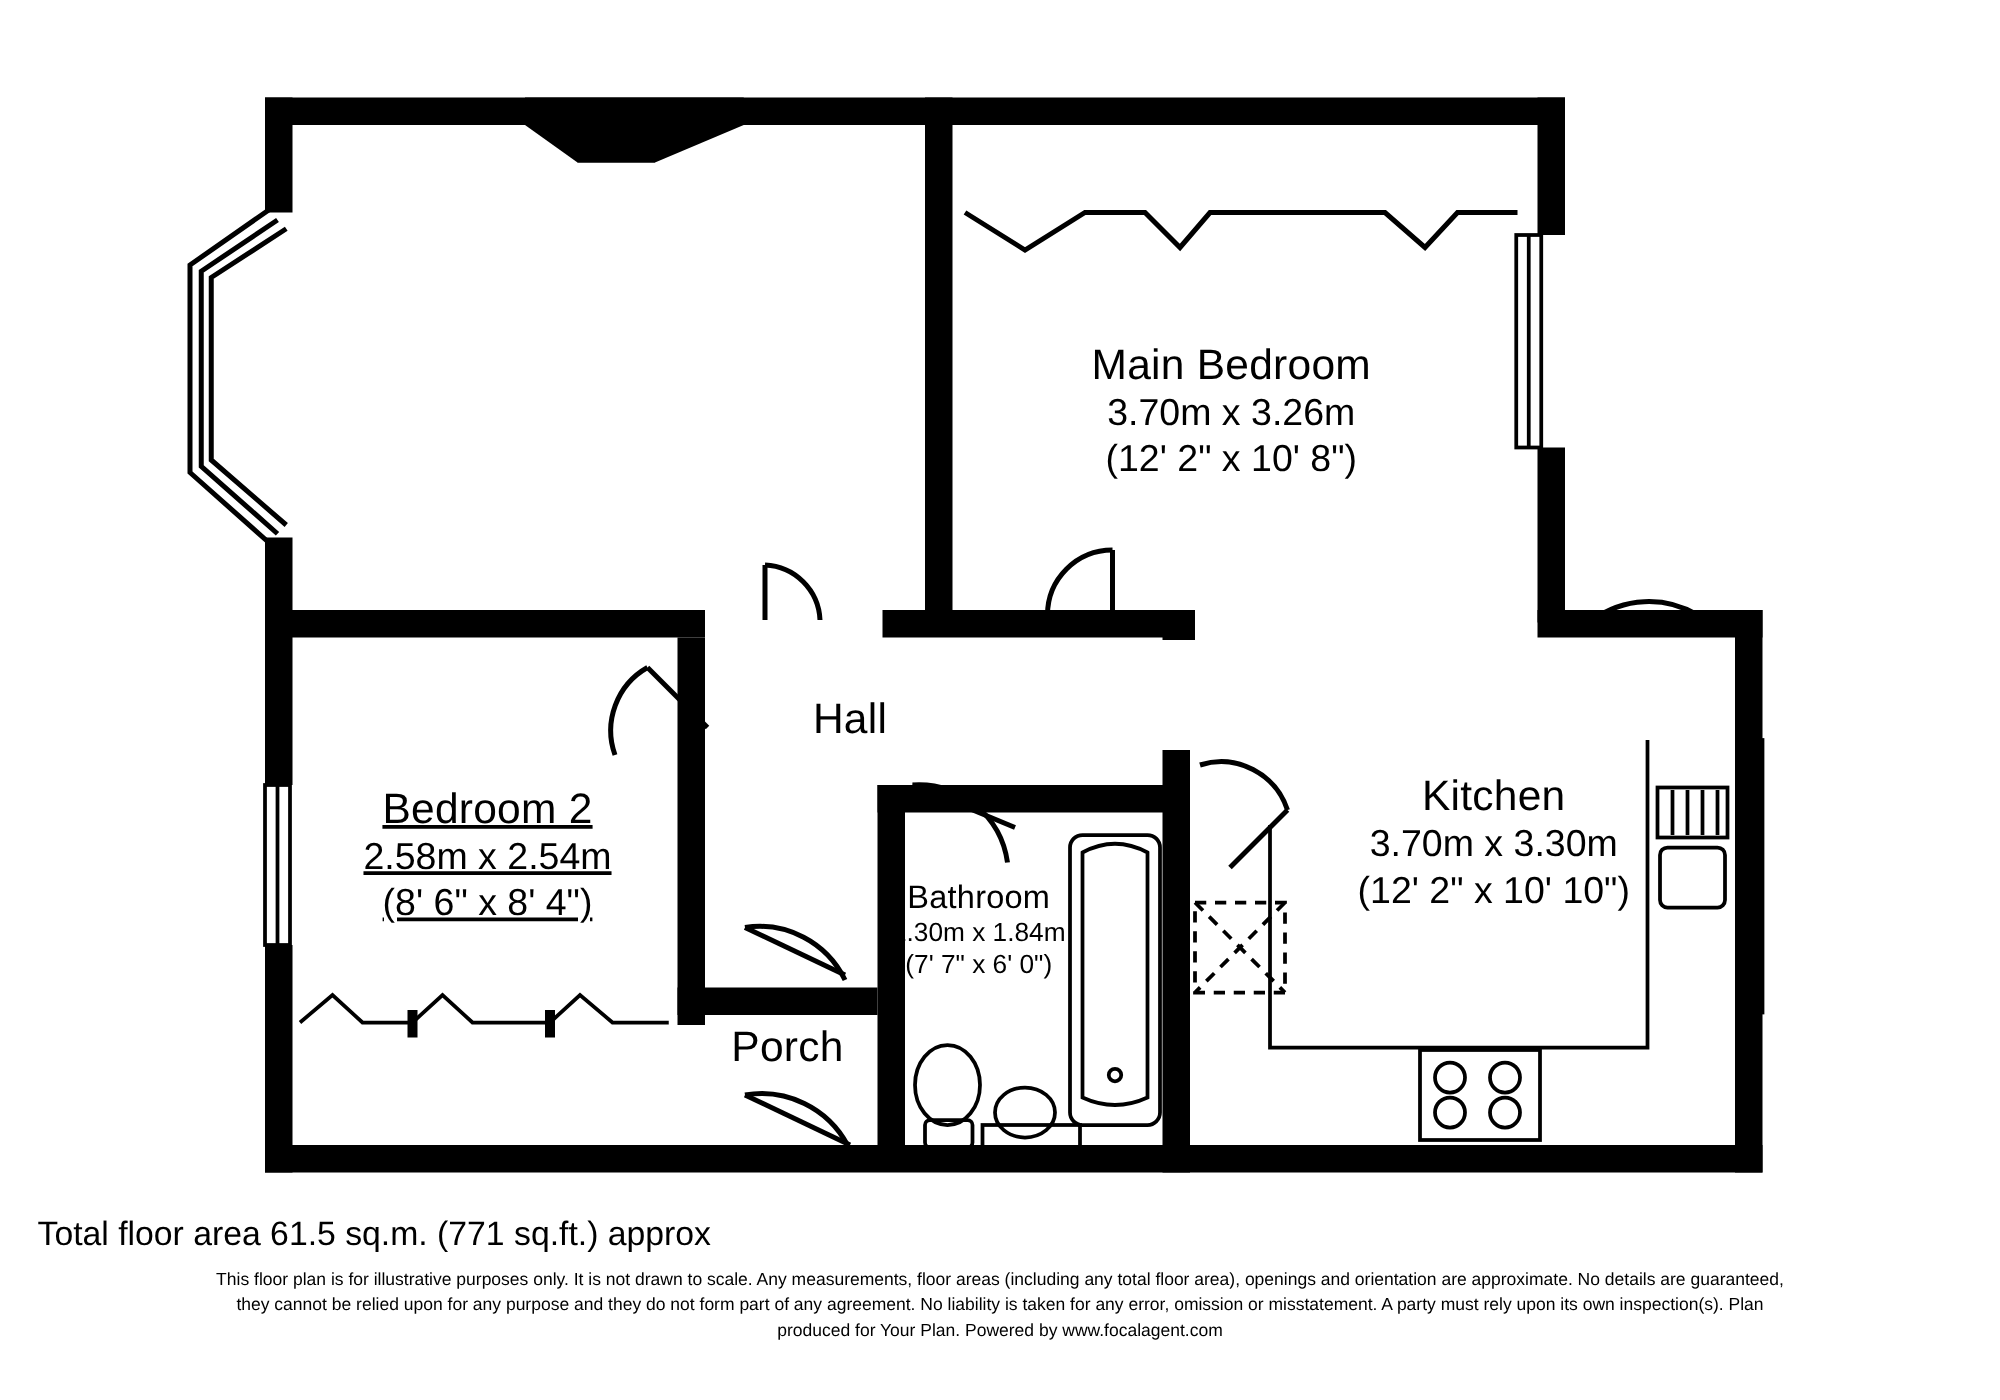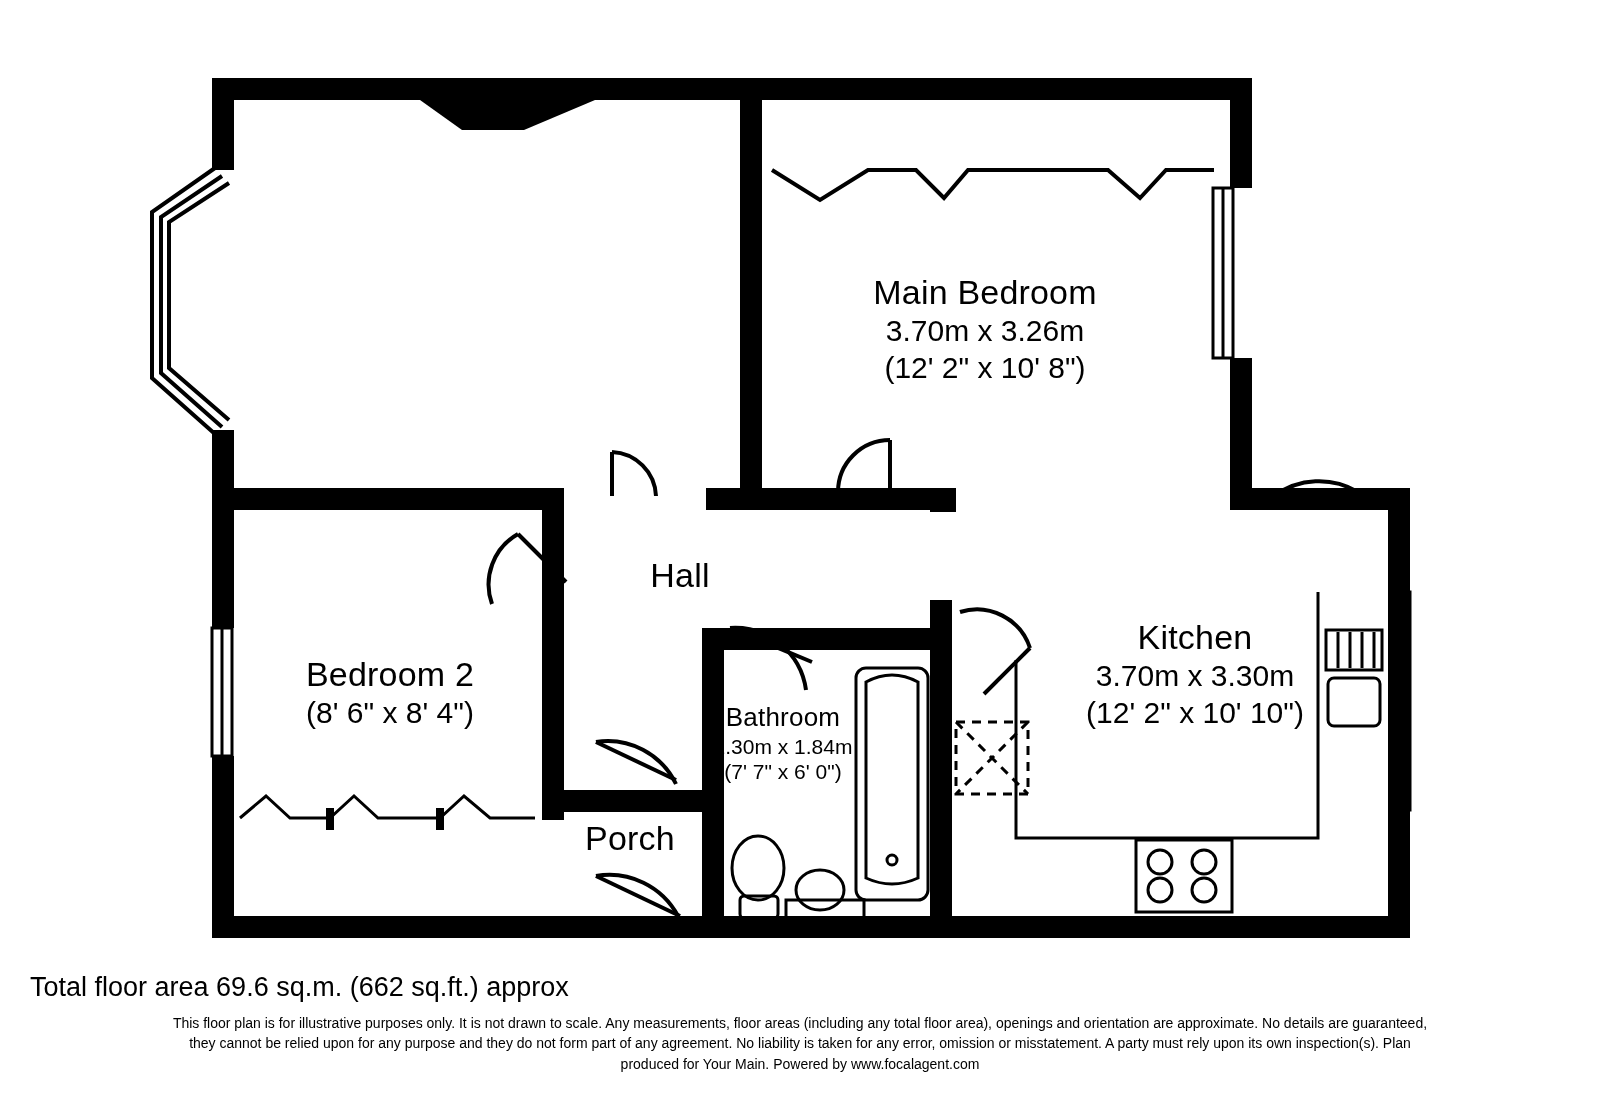--- a/index.html
+++ b/index.html
@@ -37,21 +37,21 @@
     letter-spacing: 0.2px;
   }
   .room-dim {
     font-size: 30px;
   }
   .small .room-name { font-size: 26px; }
   .small .room-dim { font-size: 21px; }
 
   #living-room-label { left: 260px; top: 272px; width: 470px; }
   #main-bedroom-label { left: 750px; top: 272px; width: 470px; }
-  #bedroom2-label { left: 160px; top: 654px; width: 460px; }
+  #bedroom2-label { left: 160px; top: 627px; width: 460px; text-decoration: underline; }
   #hall-label { left: 530px; top: 555px; width: 300px; }
   #bathroom-label { left: 638px; top: 702px; width: 290px; }
   #kitchen-label { left: 960px; top: 617px; width: 470px; }
   #porch-label { left: 500px; top: 818px; width: 260px; }
 
   #footer {
     position: absolute;
     left: 0;
     top: 972px;
     width: 1600px;
@@ -194,20 +194,21 @@
 
 
   <div class="room-label" id="main-bedroom-label">
     <div class="room-name">Main Bedroom</div>
     <div class="room-dim">3.70m x 3.26m</div>
     <div class="room-dim">(12' 2" x 10' 8")</div>
   </div>
 
   <div class="room-label" id="bedroom2-label">
     <div class="room-name">Bedroom 2</div>
+    <div class="room-dim">2.58m x 2.54m</div>
     <div class="room-dim">(8' 6" x 8' 4")</div>
   </div>
 
   <div class="room-label" id="hall-label">
     <div class="room-name">Hall</div>
   </div>
 
   <div class="room-label small" id="bathroom-label">
     <div class="room-name">Bathroom</div>
     <div class="room-dim">2.30m x 1.84m</div>
@@ -218,21 +219,21 @@
     <div class="room-name">Kitchen</div>
     <div class="room-dim">3.70m x 3.30m</div>
     <div class="room-dim">(12' 2" x 10' 10")</div>
   </div>
 
   <div class="room-label" id="porch-label">
     <div class="room-name">Porch</div>
   </div>
 
   <div id="footer">
-    <div id="total-area">Total floor area 69.6 sq.m. (662 sq.ft.) approx</div>
+    <div id="total-area">Total floor area 61.5 sq.m. (771 sq.ft.) approx</div>
     <div id="disclaimer">
       <div>This floor plan is for illustrative purposes only. It is not drawn to scale. Any measurements, floor areas (including any total floor area), openings and orientation are approximate. No details are guaranteed,</div>
       <div>they cannot be relied upon for any purpose and they do not form part of any agreement. No liability is taken for any error, omission or misstatement. A party must rely upon its own inspection(s).  Plan</div>
-      <div>produced for Your Main. Powered by www.focalagent.com</div>
+      <div>produced for Your Plan. Powered by www.focalagent.com</div>
     </div>
   </div>
 
 </div>
 
 </body></html>

